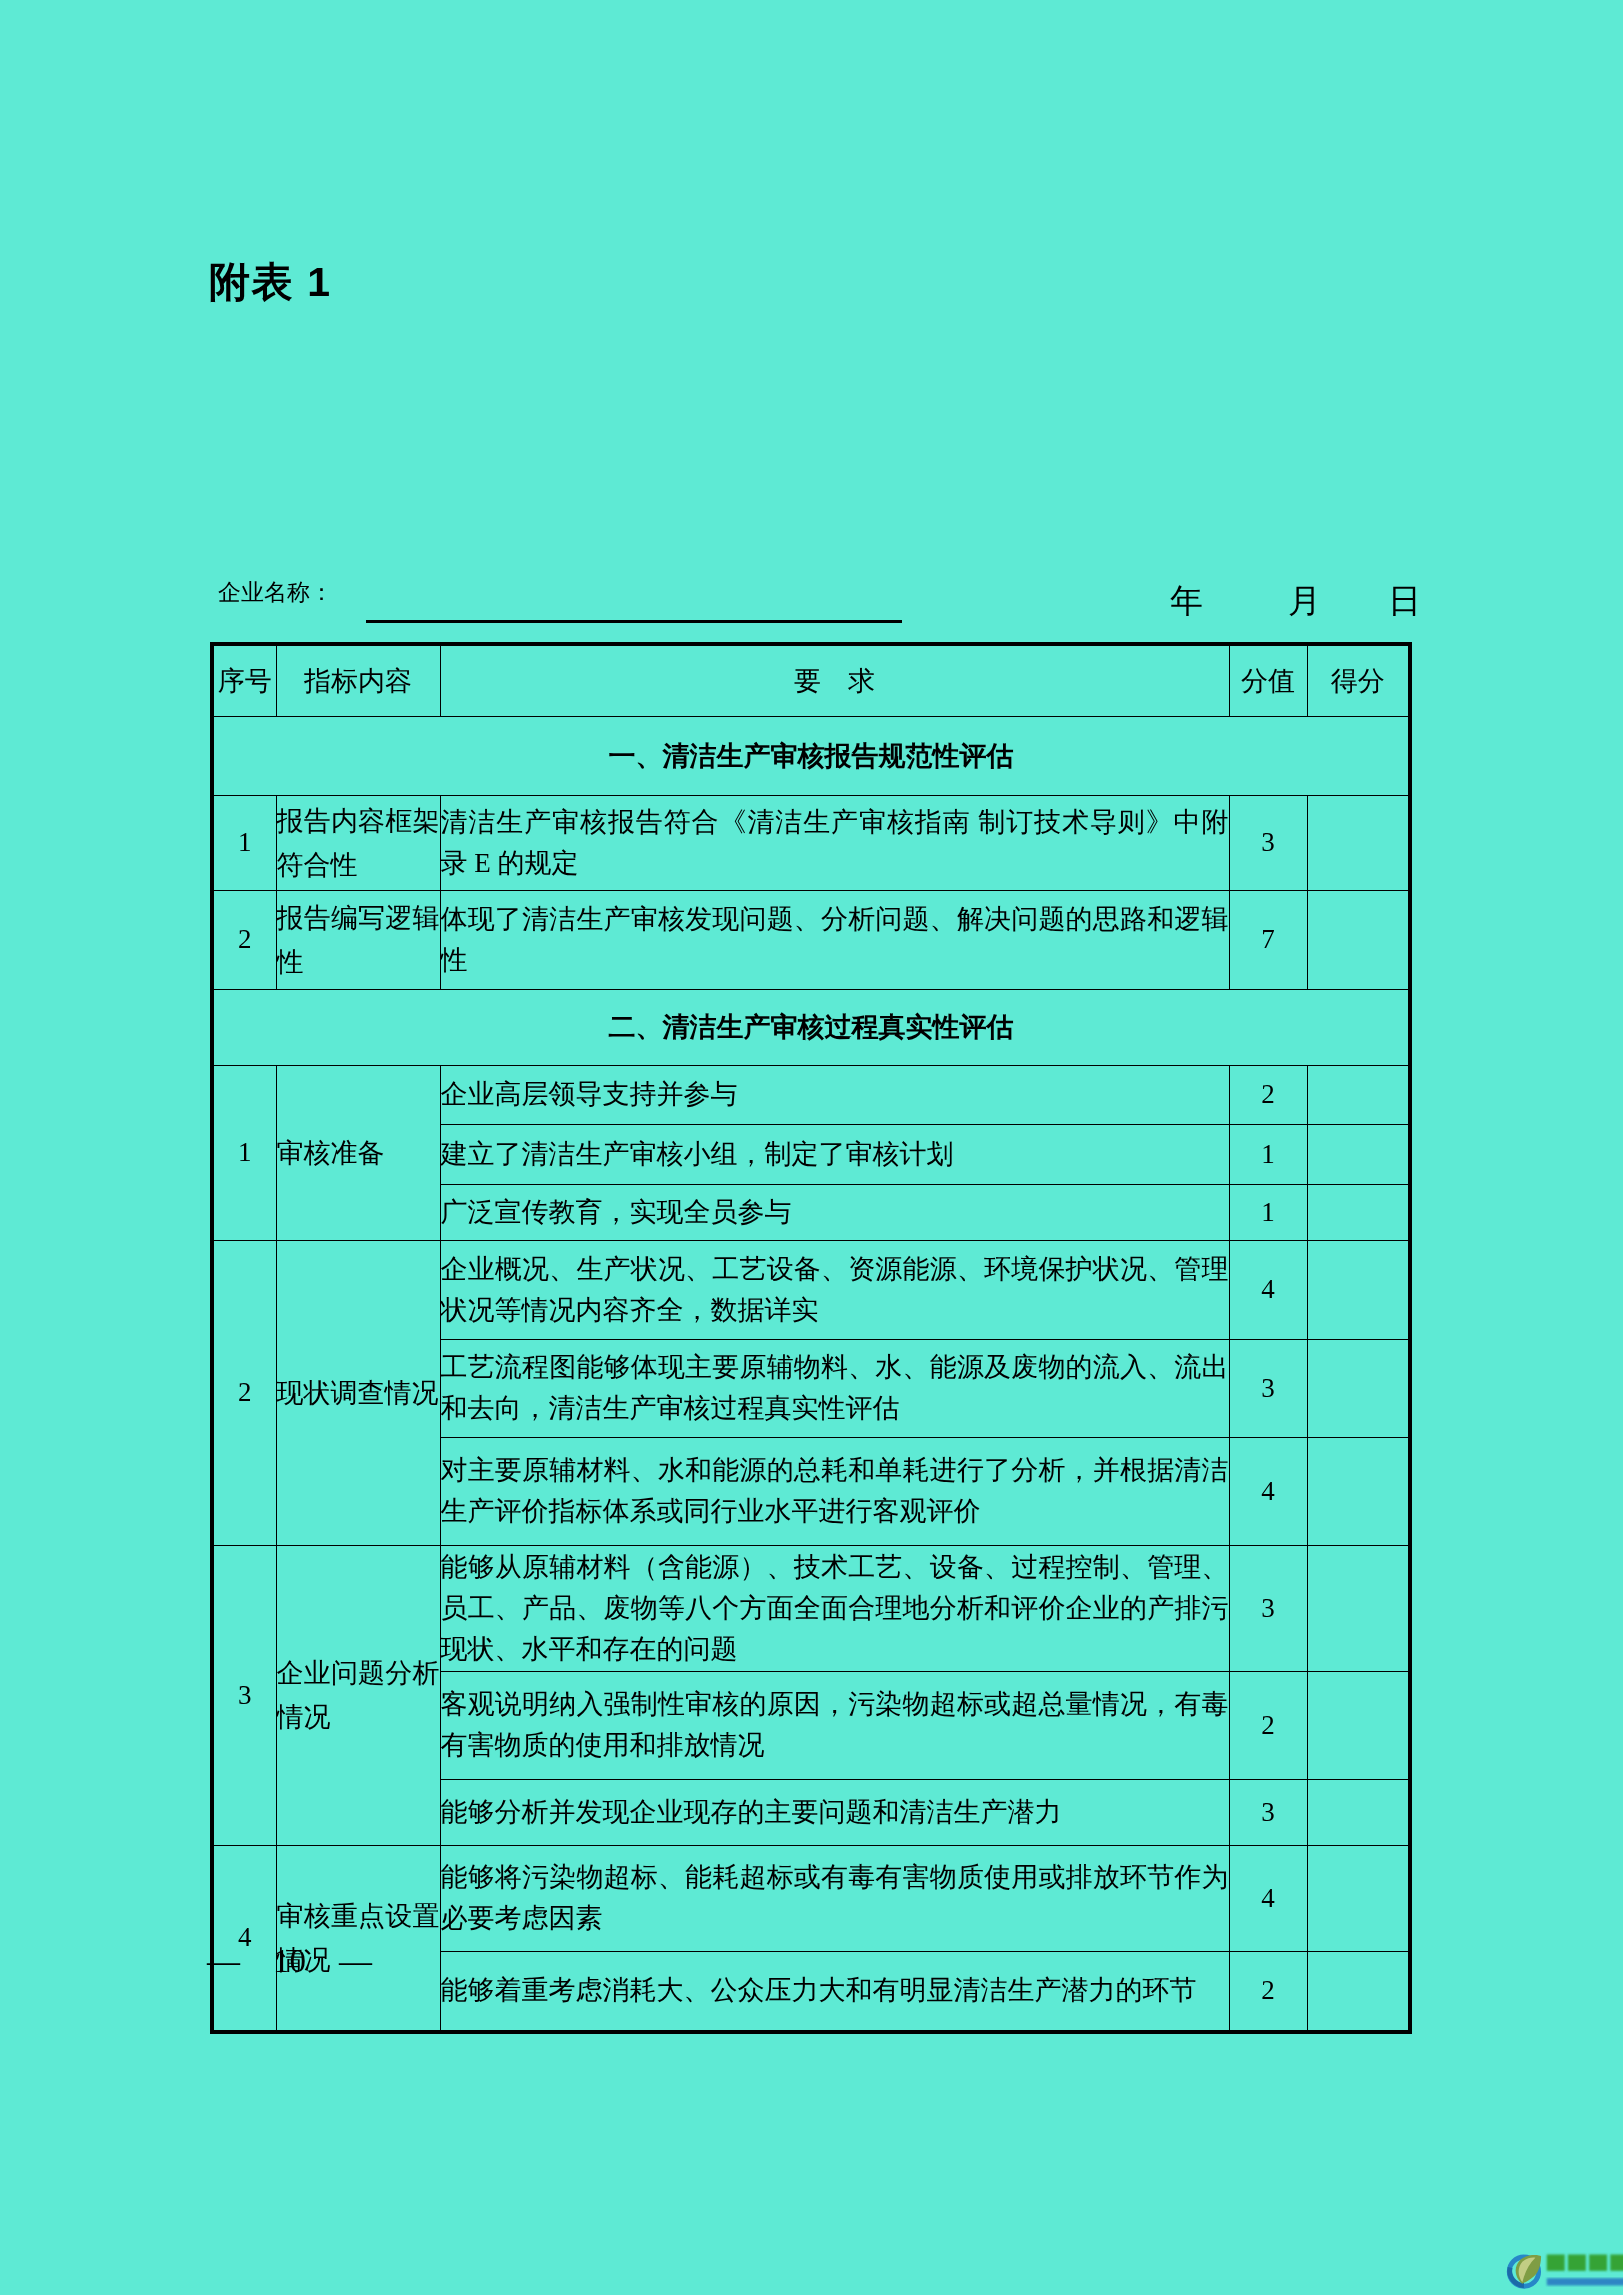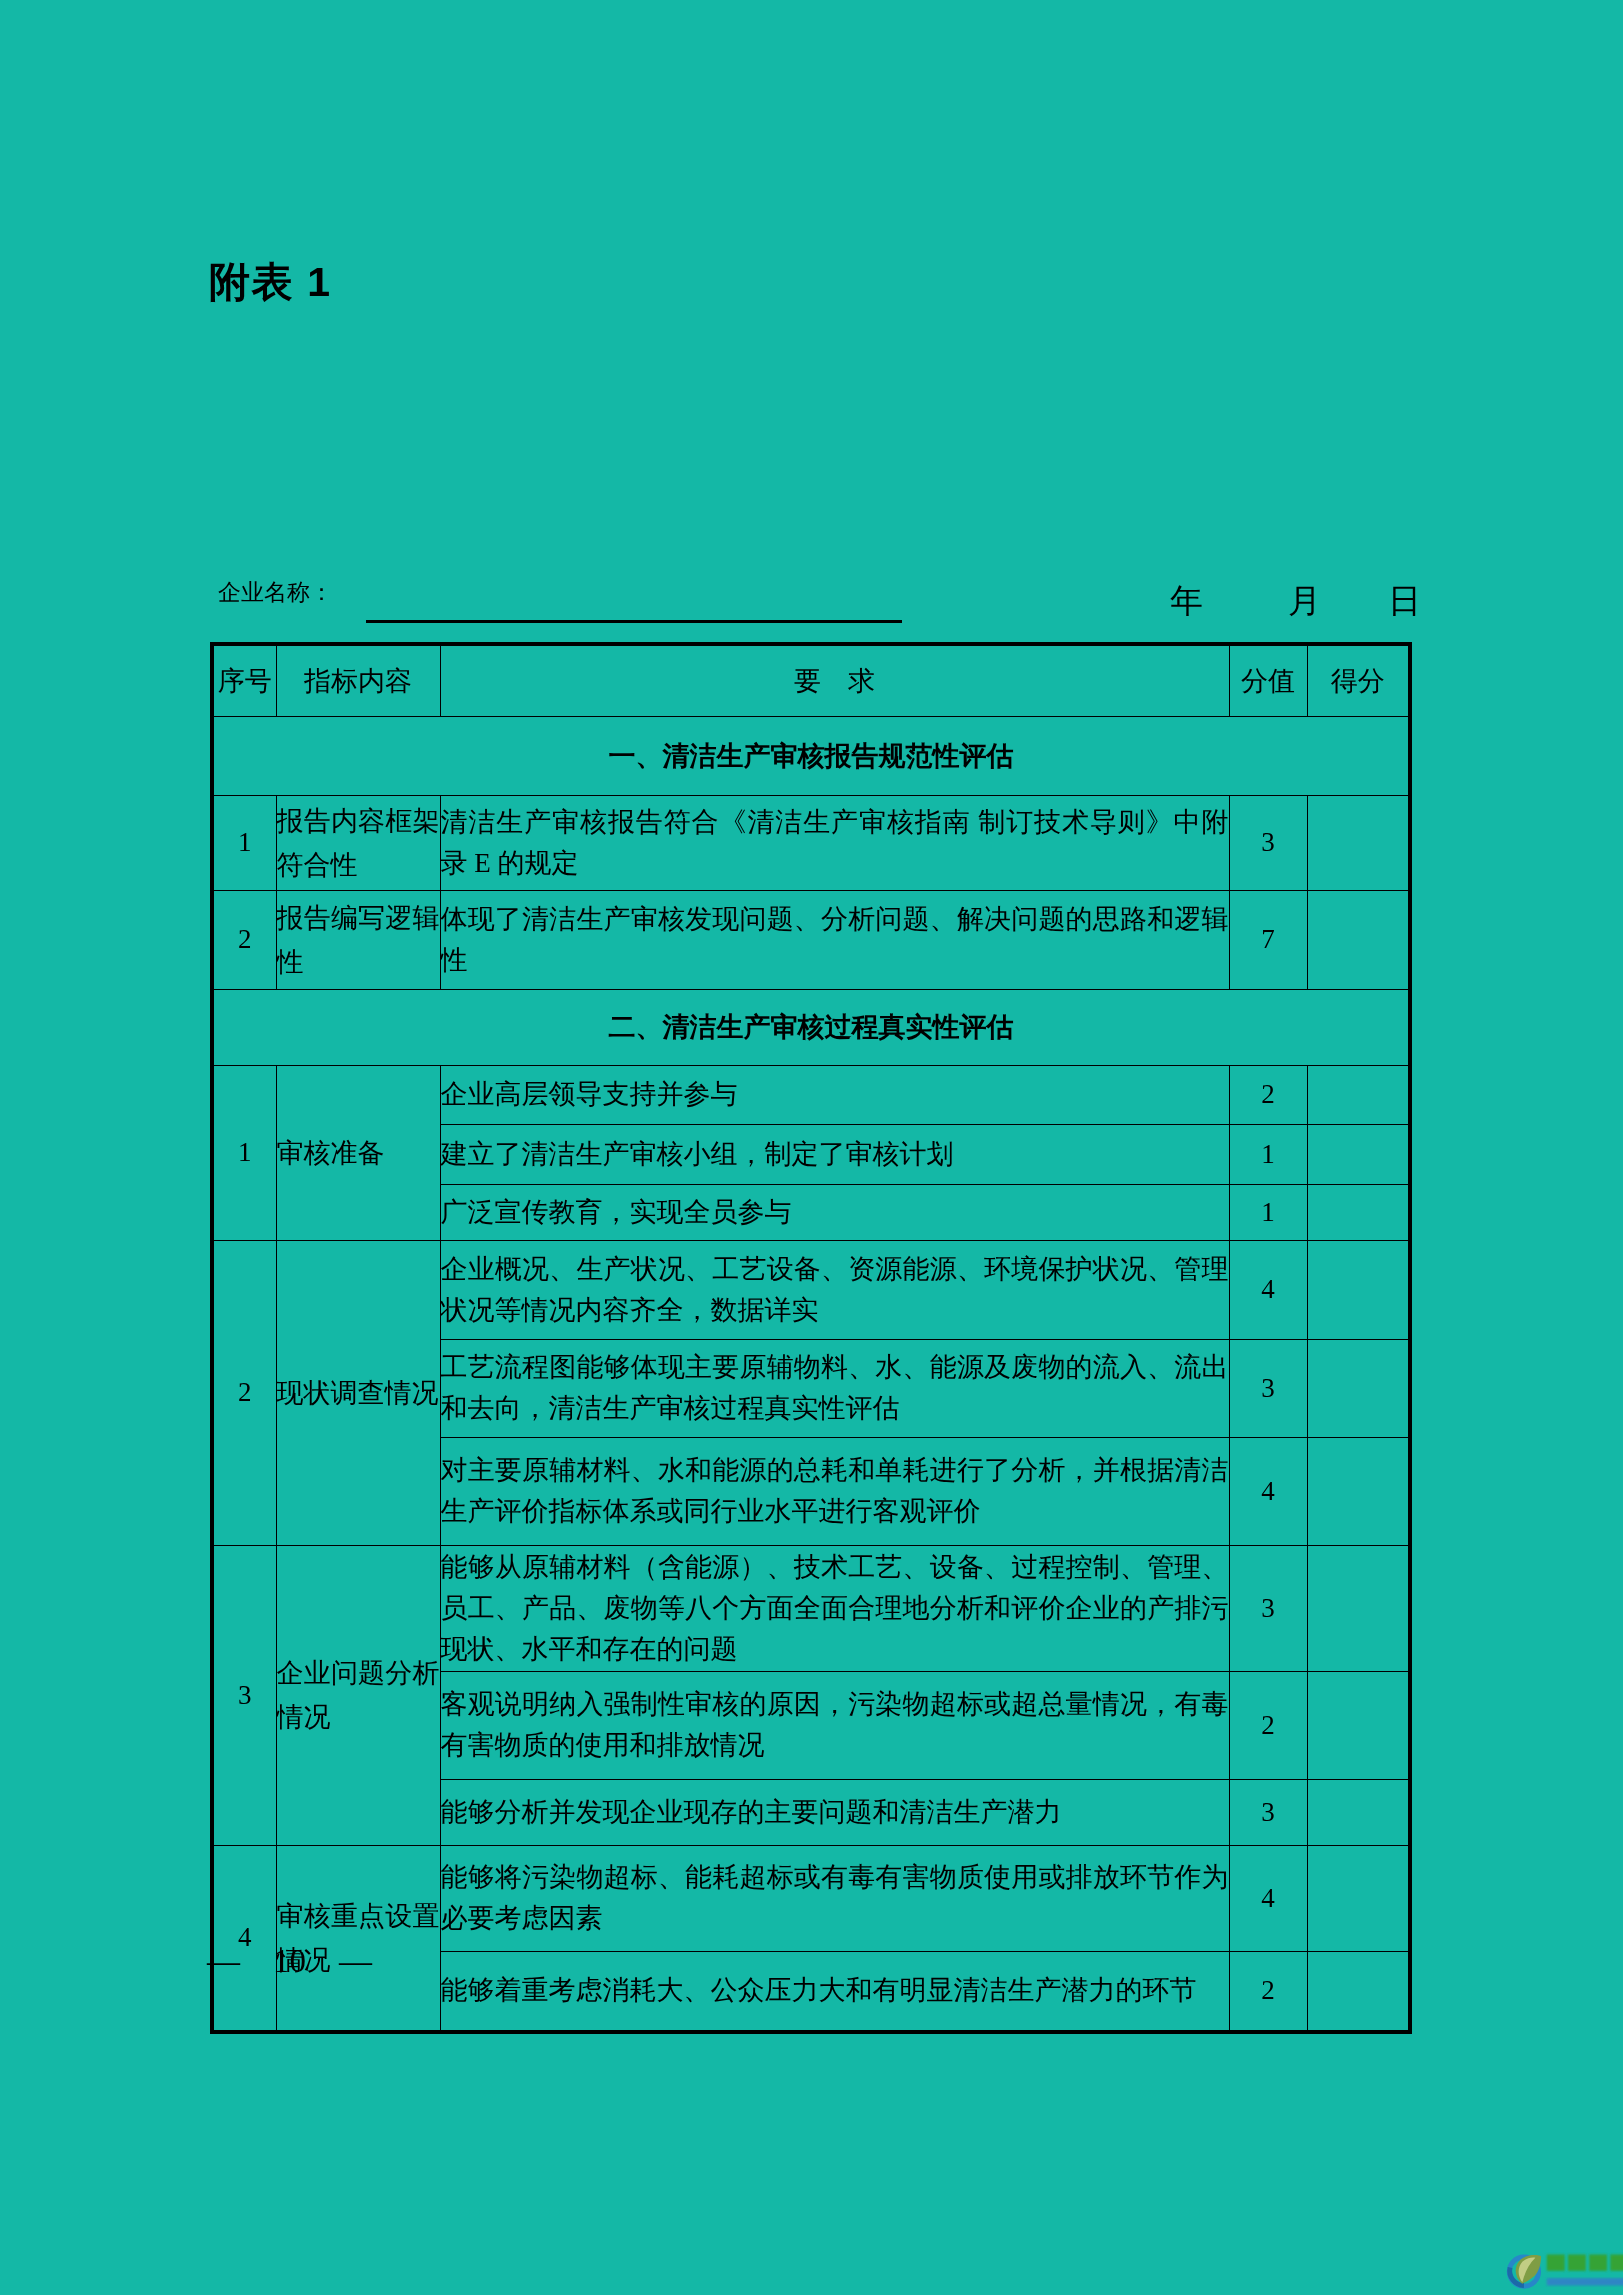--- a/index.html
+++ b/index.html
@@ -1,20 +1,20 @@
 <!DOCTYPE html>
 <html style="font-size:13px"><head>
 <meta charset="utf-8">
 <style>
   html,body { margin:0; padding:0; background:#888; }
   .page {
     position:relative;
     width:1623px; height:2295px;
     margin:0 auto;
-    background:#14b8a6;
+    background:#5eead4;
     overflow:hidden;
     font-family:"Liberation Serif","DejaVu Serif",serif;
     color:#000;
   }
   .annex {
     position:absolute; left:209px; top:255px;
     font-family:"Liberation Sans","DejaVu Sans",sans-serif;
     font-weight:600; font-size:41px; letter-spacing:1.6px;
   }
   .doc-title {

